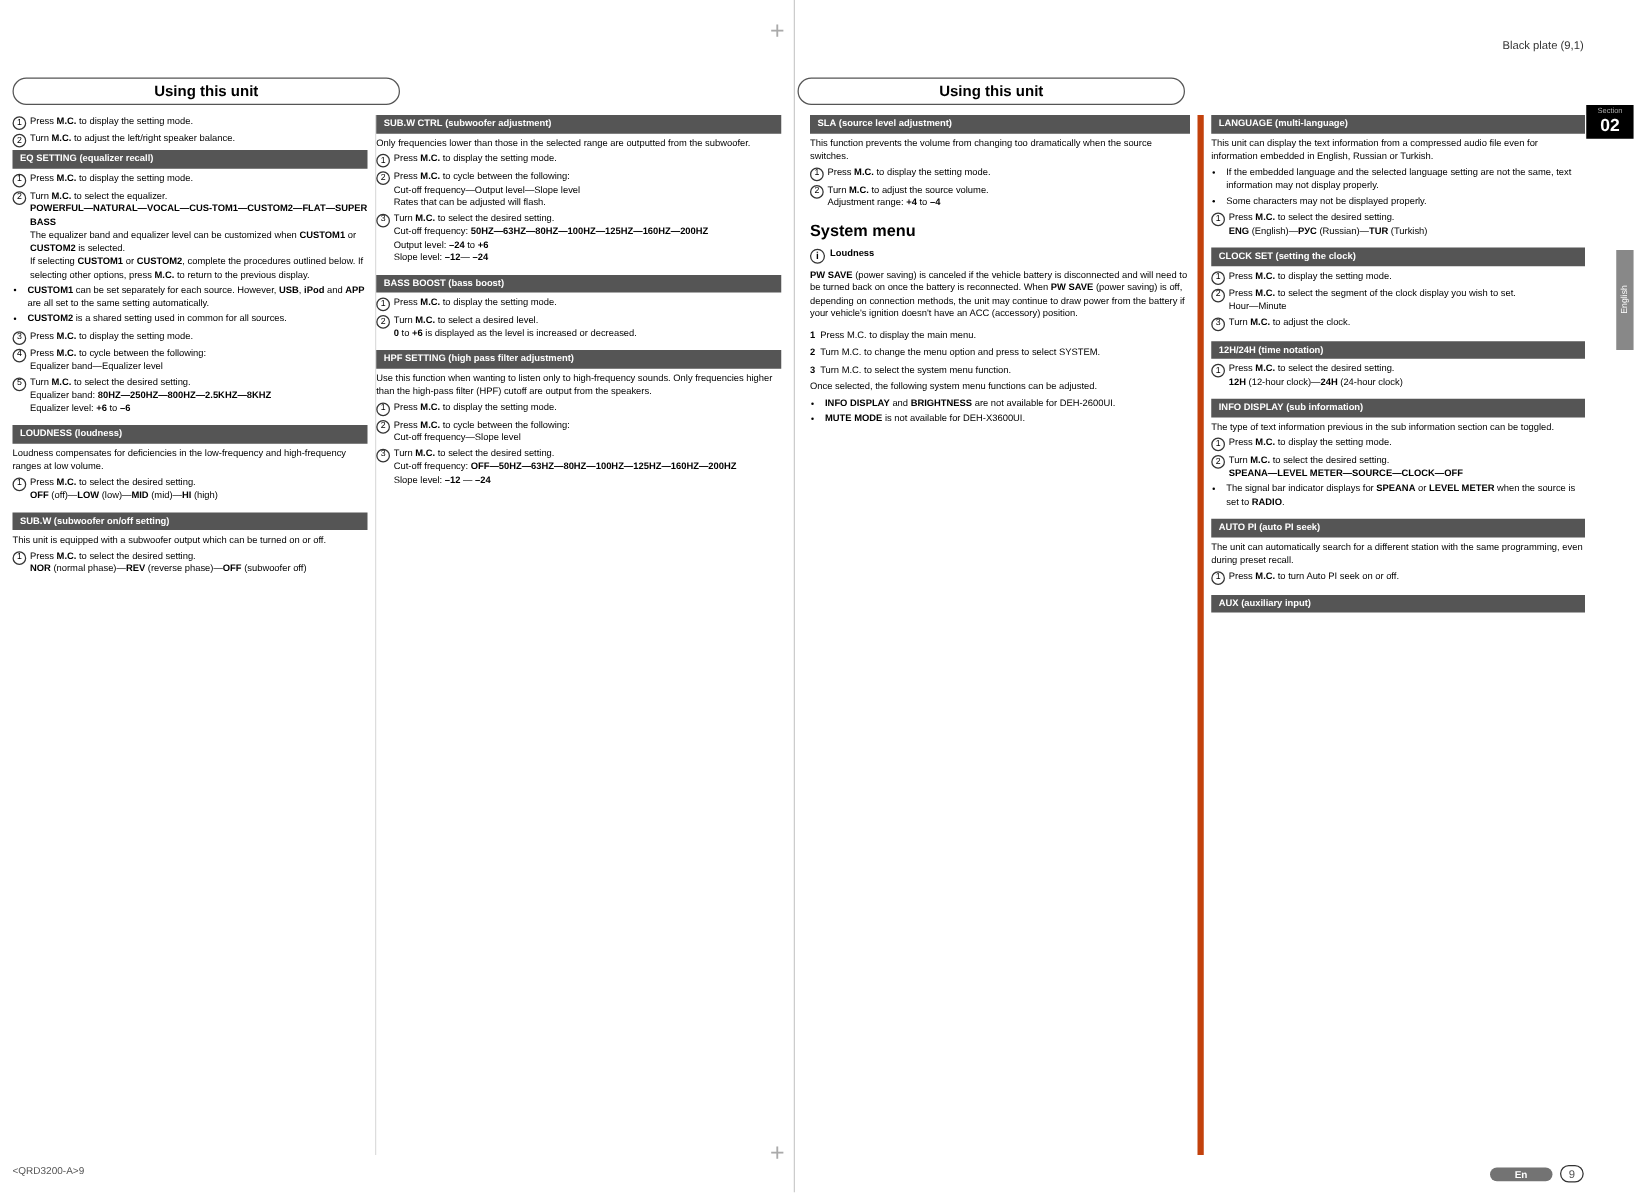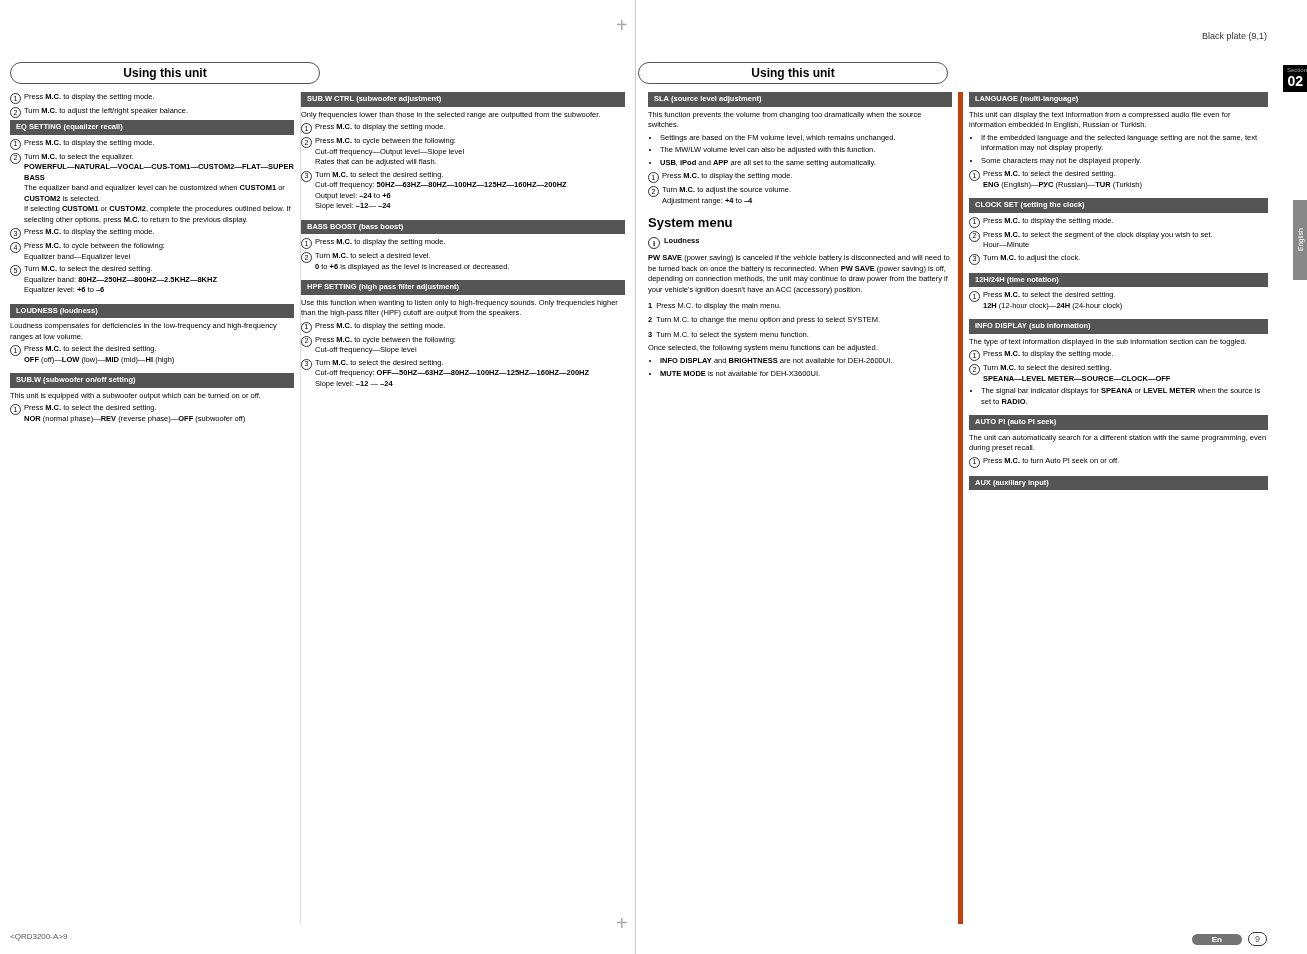--- a/index.html
+++ b/index.html
@@ -24,26 +24,26 @@
       position: absolute;
       top: 8px;
       right: 40px;
       font-size: 9px;
       color: #333;
       margin-top: 23px;
     }
     
     .section-badge {
       position: absolute;
-      top: 65px;
+      top: 84px;
       right: 0px;
-      width: 24px;
+      width: 38px;
       background: #000;
       color: #fff;
-      text-align: right;
+      text-align: center;
       padding: 2px 4px;
       font-size: 7px;
       z-index: 10;
     }
     .section-badge .section-label {
       font-size: 6px;
       color: #aaa;
       display: block;
     }
     .section-badge .section-num {
@@ -328,20 +328,24 @@
           <span class="item-text">Press <b>M.C.</b> to display the setting mode.</span>
         </div>
         <div class="numbered-item">
           <span class="num-circle">2</span>
           <span class="item-text">Turn <b>M.C.</b> to select the equalizer.<br>
             <b>POWERFUL—NATURAL—VOCAL—CUS-TOM1—CUSTOM2—FLAT—SUPER BASS</b><br>
             The equalizer band and equalizer level can be customized when <b>CUSTOM1</b> or <b>CUSTOM2</b> is selected.<br>
             If selecting <b>CUSTOM1</b> or <b>CUSTOM2</b>, complete the procedures outlined below. If selecting other options, press <b>M.C.</b> to return to the previous display.
           </span>
         </div>
+        <ul class="bullet-list">
+          <li><b>CUSTOM1</b> can be set separately for each source. However, <b>USB</b>, <b>iPod</b> and <b>APP</b> are all set to the same setting automatically.</li>
+          <li><b>CUSTOM2</b> is a shared setting used in common for all sources.</li>
+        </ul>
         <div class="numbered-item">
           <span class="num-circle">3</span>
           <span class="item-text">Press <b>M.C.</b> to display the setting mode.</span>
         </div>
         <div class="numbered-item">
           <span class="num-circle">4</span>
           <span class="item-text">Press <b>M.C.</b> to cycle between the following:<br>Equalizer band—Equalizer level</span>
         </div>
         <div class="numbered-item">
           <span class="num-circle">5</span>
@@ -424,25 +428,20 @@
     </div>
   </div>
 
   <div class="content-body-right">
     <div class="right-two-col">
 
       <div class="rcol-left">
 
         <div class="section-heading first"><b>SLA</b> (source level adjustment)</div>
         <p>This function prevents the volume from changing too dramatically when the source switches.</p>
-        <ul class="bullet-list">
-          <li>Settings are based on the FM volume level, which remains unchanged.</li>
-          <li>The MW/LW volume level can also be adjusted with this function.</li>
-          <li><b>USB</b>, <b>iPod</b> and <b>APP</b> are all set to the same setting automatically.</li>
-        </ul>
         <div class="numbered-item">
           <span class="num-circle">1</span>
           <span class="item-text">Press <b>M.C.</b> to display the setting mode.</span>
         </div>
         <div class="numbered-item">
           <span class="num-circle">2</span>
           <span class="item-text">Turn <b>M.C.</b> to adjust the source volume.<br>Adjustment range: <b>+4</b> to <b>–4</b></span>
         </div>
 
         <div class="system-menu-heading">System menu</div>
@@ -492,21 +491,21 @@
 
         <div class="section-heading"><b>12H/24H</b> (time notation)</div>
         <div class="numbered-item">
           <span class="num-circle">1</span>
           <span class="item-text">Press <b>M.C.</b> to select the desired setting.<br>
             <b>12H</b> (12-hour clock)—<b>24H</b> (24-hour clock)
           </span>
         </div>
 
         <div class="section-heading"><b>INFO DISPLAY</b> (sub information)</div>
-        <p>The type of text information displayed in the sub information section can be toggled.</p>
+        <p>The type of text information previous in the sub information section can be toggled.</p>
         <div class="numbered-item">
           <span class="num-circle">1</span>
           <span class="item-text">Press <b>M.C.</b> to display the setting mode.</span>
         </div>
         <div class="numbered-item">
           <span class="num-circle">2</span>
           <span class="item-text">Turn <b>M.C.</b> to select the desired setting.<br>
             <b>SPEANA—LEVEL METER—SOURCE—CLOCK—OFF</b>
           </span>
         </div>

